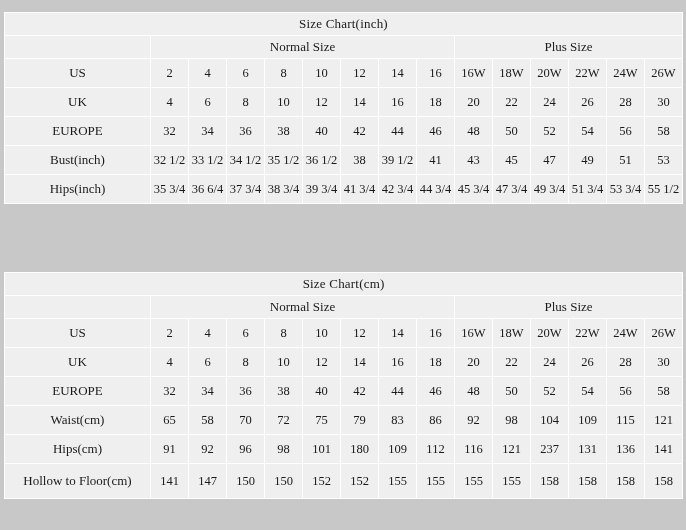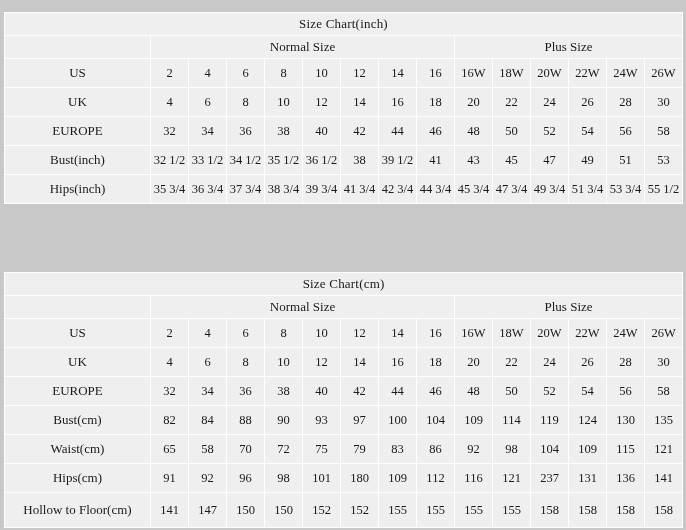--- a/index.html
+++ b/index.html
@@ -167,21 +167,21 @@
           <td class="val">43</td>
           <td class="val">45</td>
           <td class="val">47</td>
           <td class="val">49</td>
           <td class="val">51</td>
           <td class="val">53</td>
         </tr>
         <tr class="data-row">
           <td class="rowlabel">Hips(inch)</td>
           <td class="val small-val">35 3/4</td>
-          <td class="val small-val">36 3/4</td>
+          <td class="val small-val">36 6/4</td>
           <td class="val small-val">37 3/4</td>
           <td class="val small-val">38 3/4</td>
           <td class="val small-val">39 3/4</td>
           <td class="val small-val">41 3/4</td>
           <td class="val small-val">42 3/4</td>
           <td class="val small-val">44 3/4</td>
           <td class="val small-val">45 3/4</td>
           <td class="val small-val">47 3/4</td>
           <td class="val small-val">49 3/4</td>
           <td class="val small-val">51 3/4</td>
@@ -262,37 +262,20 @@
           <td class="val">40</td>
           <td class="val">42</td>
           <td class="val">44</td>
           <td class="val">46</td>
           <td class="val">48</td>
           <td class="val">50</td>
           <td class="val">52</td>
           <td class="val">54</td>
           <td class="val">56</td>
           <td class="val">58</td>
-        </tr>
-        <tr class="data-row">
-          <td class="rowlabel">Bust(cm)</td>
-          <td class="val">82</td>
-          <td class="val">84</td>
-          <td class="val">88</td>
-          <td class="val">90</td>
-          <td class="val">93</td>
-          <td class="val">97</td>
-          <td class="val">100</td>
-          <td class="val">104</td>
-          <td class="val">109</td>
-          <td class="val">114</td>
-          <td class="val">119</td>
-          <td class="val">124</td>
-          <td class="val">130</td>
-          <td class="val">135</td>
         </tr>
         <tr class="data-row">
           <td class="rowlabel">Waist(cm)</td>
           <td class="val">65</td>
           <td class="val">58</td>
           <td class="val">70</td>
           <td class="val">72</td>
           <td class="val">75</td>
           <td class="val">79</td>
           <td class="val">83</td>

